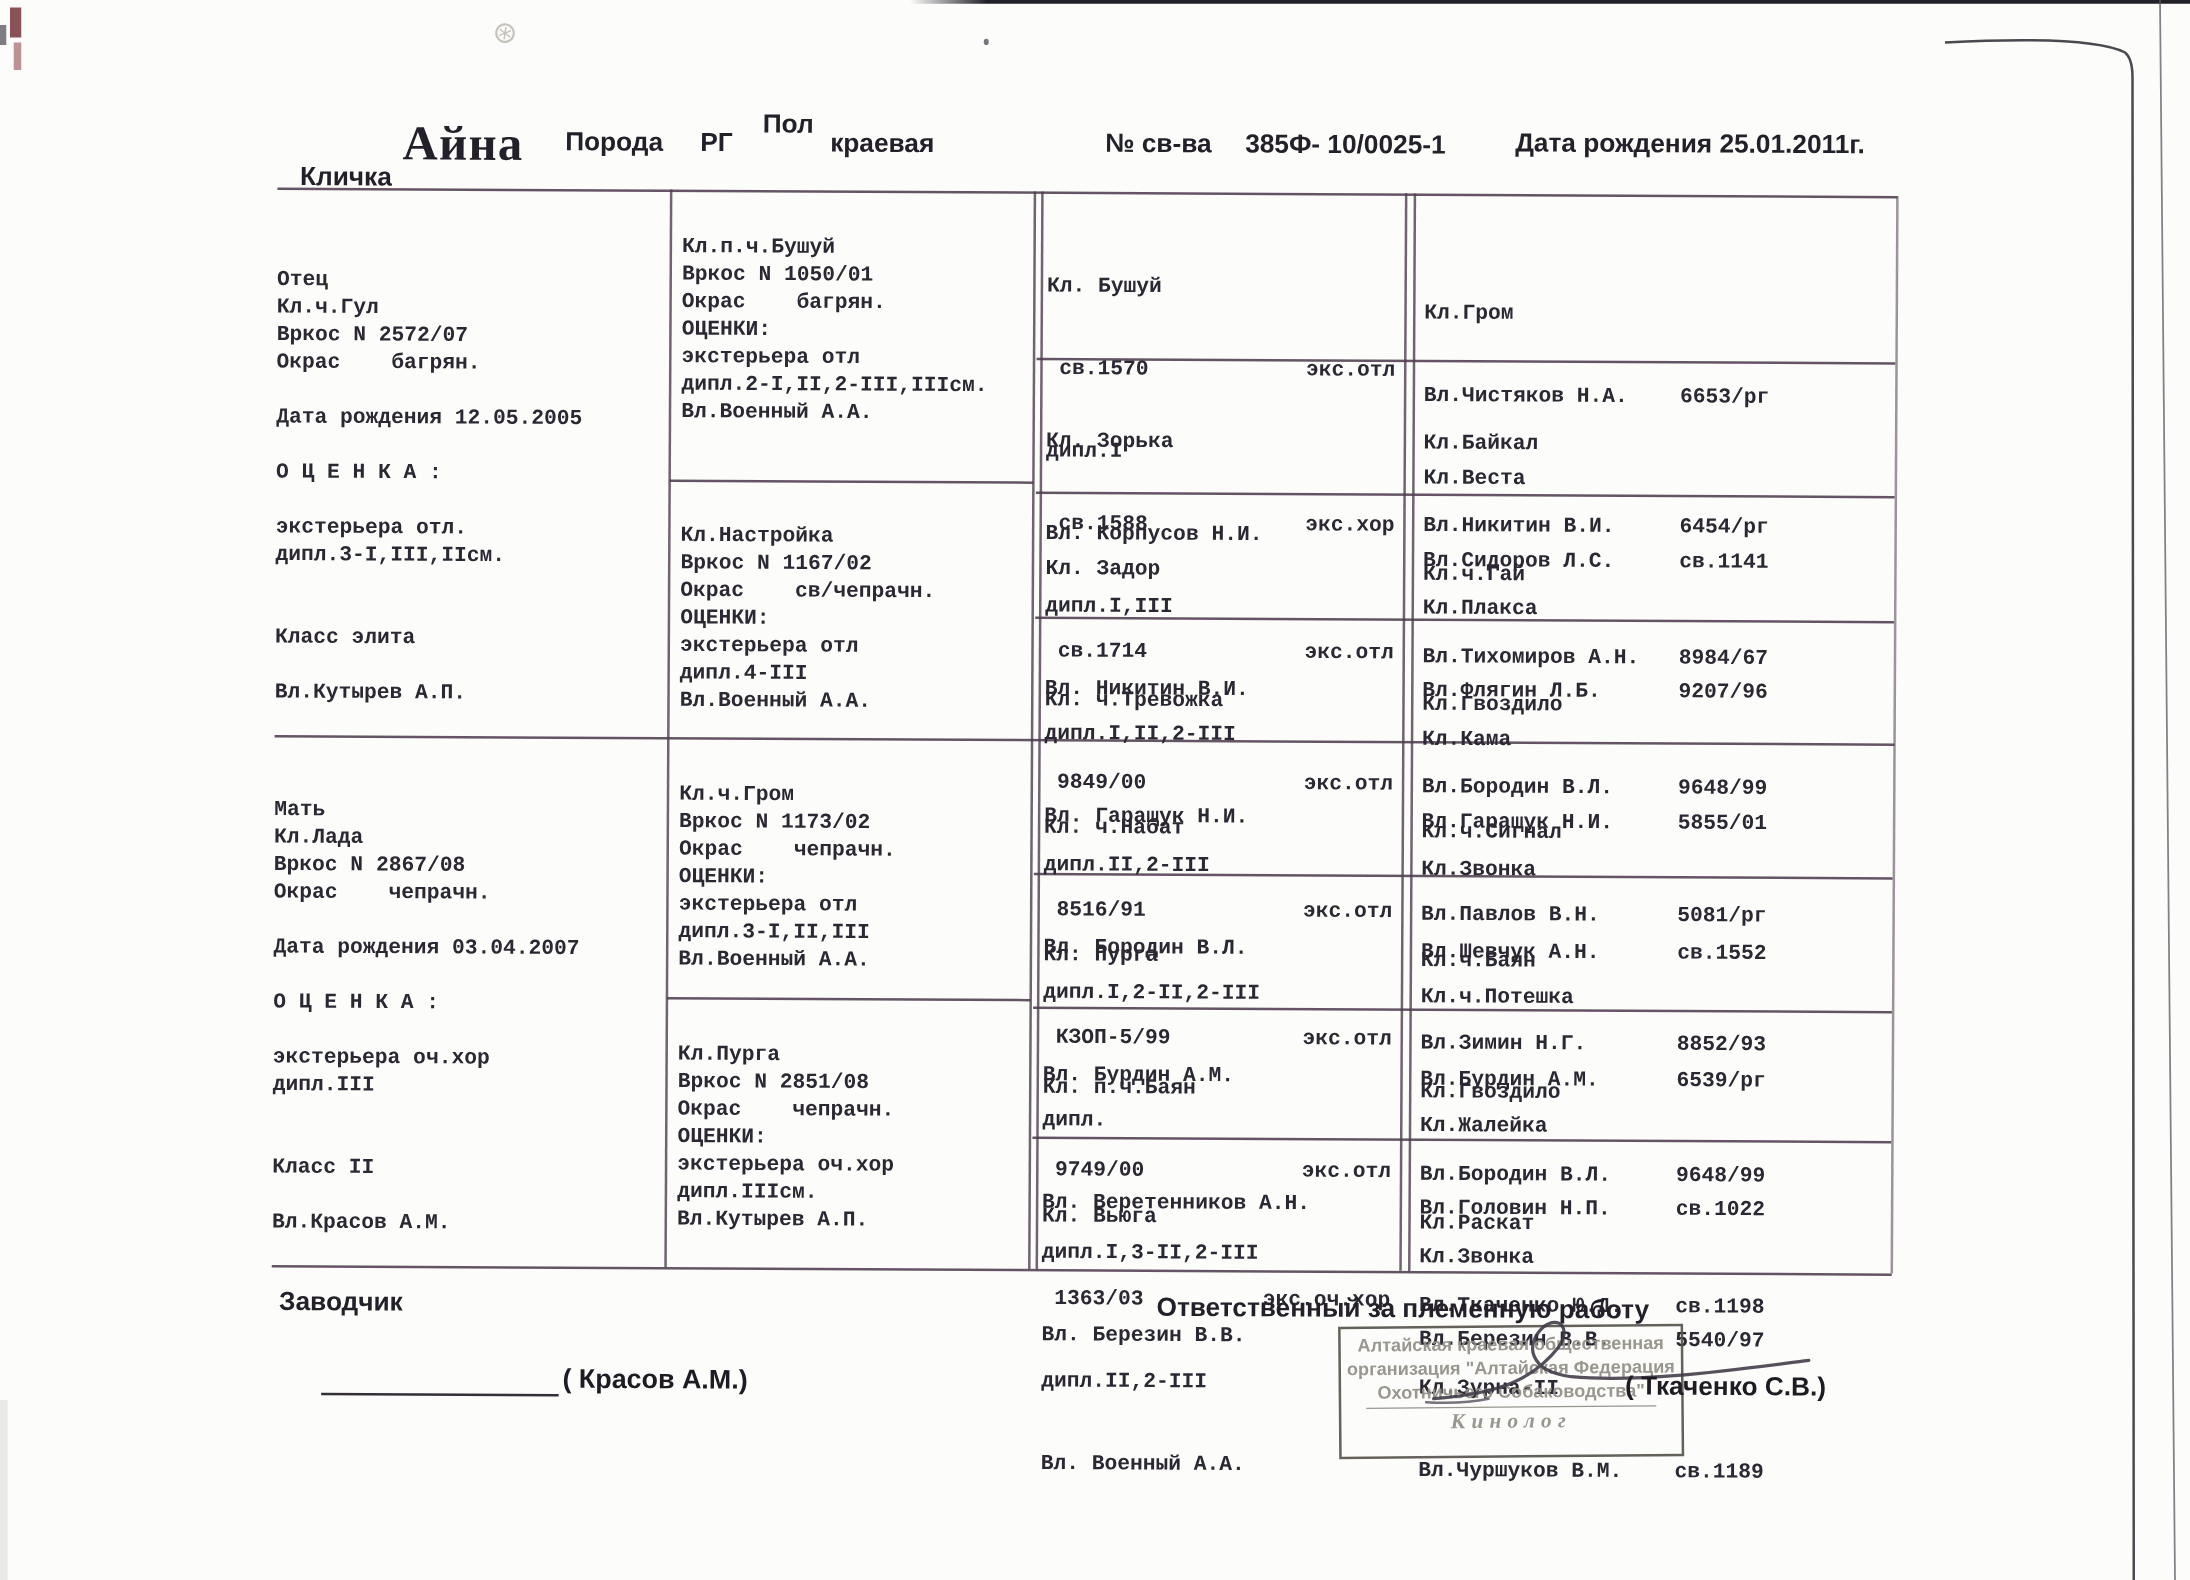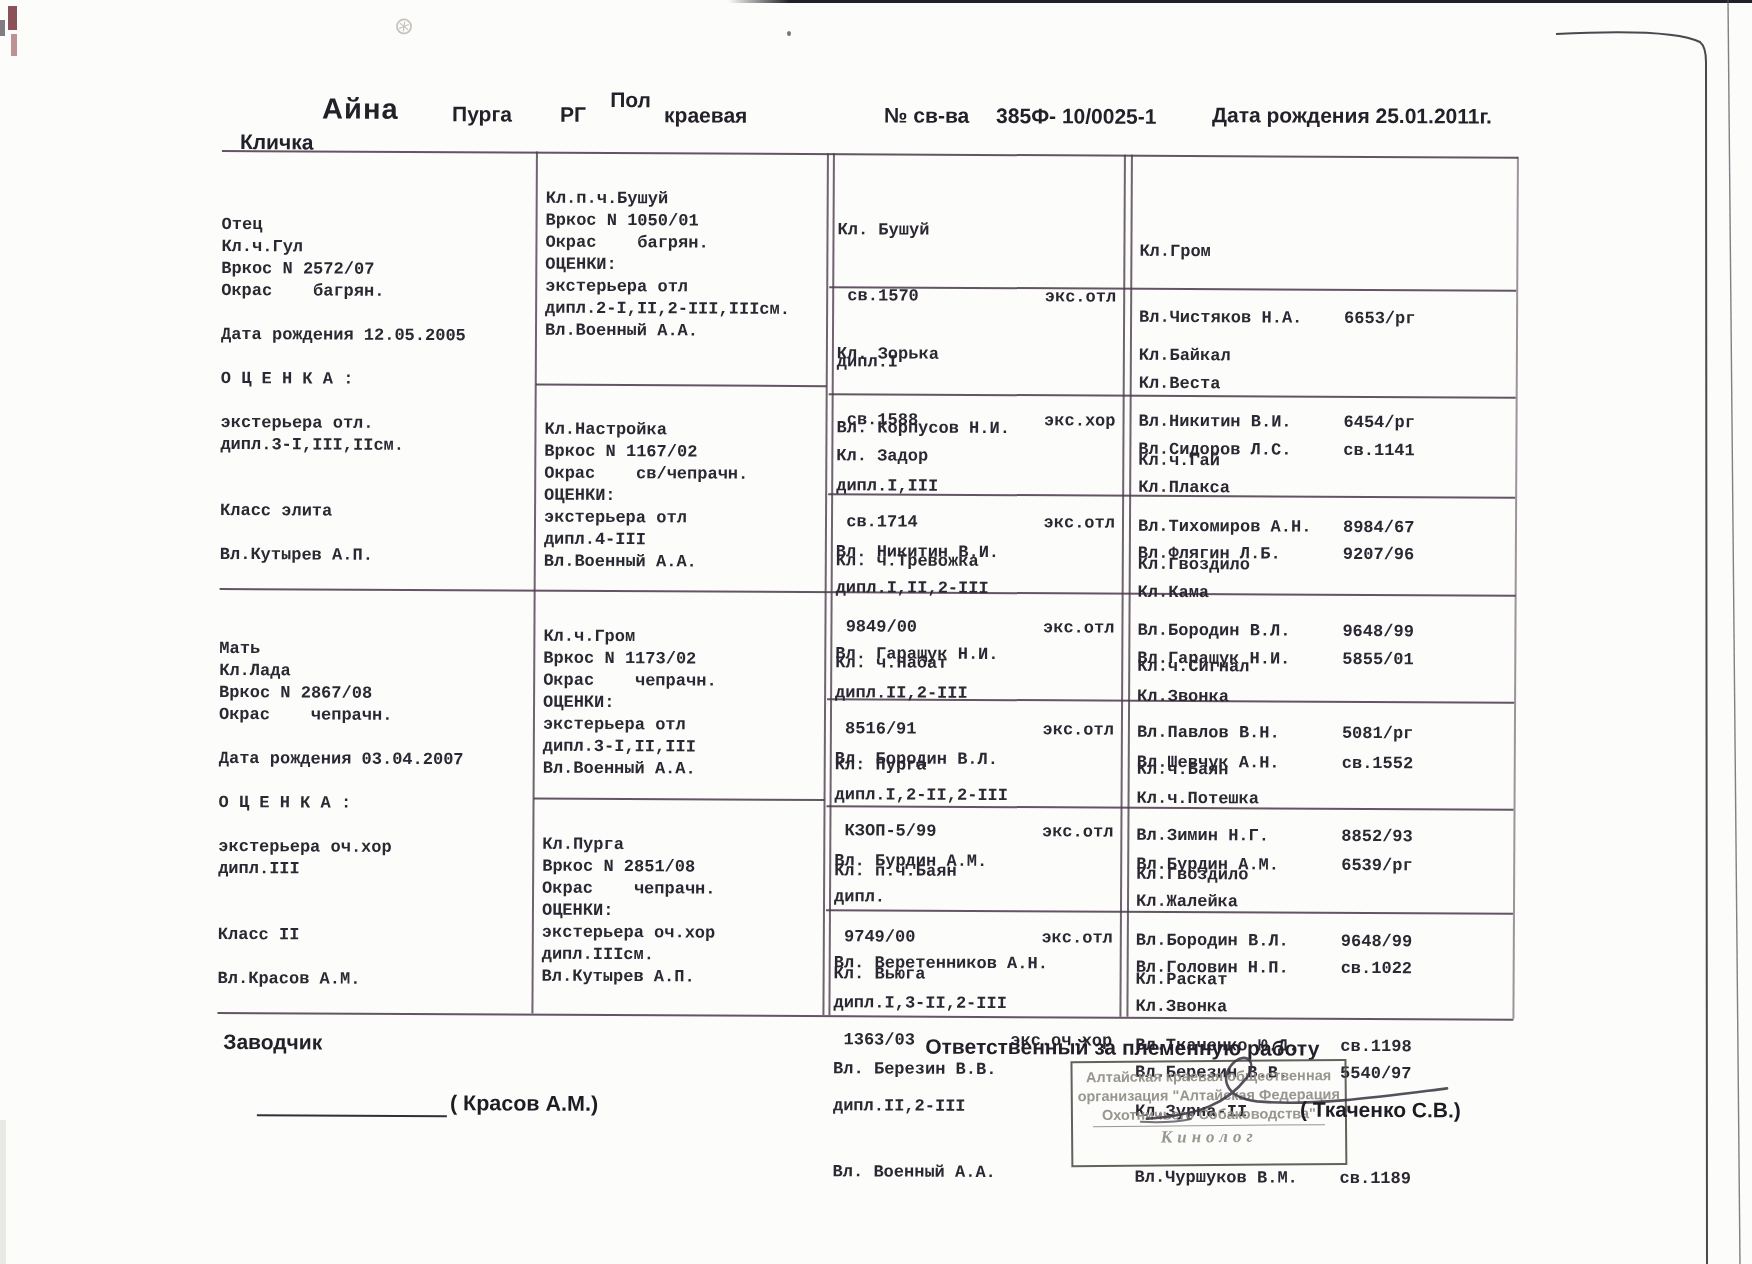--- a/index.html
+++ b/index.html
@@ -6,21 +6,21 @@
   body{
     width:1752px;height:1264px;position:relative;overflow:hidden;
     background:#f7f6f3;
     font-family:"Liberation Sans","DejaVu Sans",sans-serif;
   }
   #scan-paper{position:absolute;inset:0;background:#fcfcfa;}
   
   #doc{position:absolute;inset:0;transform:rotate(0.3deg);transform-origin:230px 140px;}
 
   .hdr{position:absolute;font-weight:700;color:#24202a;font-size:21px;white-space:pre;}
-  .hdr.big{font-size:29px;letter-spacing:1px;}
+  .hdr.big{font-size:39px;letter-spacing:1px;font-family:Liberation Serif, serif;}
 
   .hl{position:absolute;height:1.8px;background:#4e3d4f;opacity:.88;}
   .vl{position:absolute;width:1.6px;background:#4e3d4f;opacity:.8;}
 
   .mono{
     position:absolute;
     font-family:"Liberation Mono","DejaVu Sans Mono",monospace;
     font-weight:700;font-size:17px;line-height:22px;
     color:#2c2833;white-space:pre;letter-spacing:0px;
   }
@@ -60,21 +60,21 @@
 </style>
 </head>
 <body>
 
 <div id="scan-paper"></div>
 
 <div id="doc">
 
   <span class="hdr" style="left:240px;top:101px;margin-top:29px;">Кличка</span>
   <span class="hdr big" style="left:322px;top:92px;">Айна</span>
-  <span class="hdr" style="left:452px;top:101px;">Пурга</span>
+  <span class="hdr" style="left:452px;top:101px;">Порода</span>
   <span class="hdr" style="left:560px;top:101px;">РГ</span>
   <span class="hdr" style="left:610px;top:86px;">Пол</span>
   <span class="hdr" style="left:664px;top:101px;">краевая</span>
   <span class="hdr" style="left:884px;top:100px;">№ св-ва</span>
   <span class="hdr" style="left:996px;top:100px;">385Ф- 10/0025-1</span>
   <span class="hdr" style="left:1212px;top:98px;">Дата рождения 25.01.2011г.</span>
 
   <div class="hl" style="left:222px;top:150px;width:1296px;"></div>
   <div class="hl" style="left:222px;top:588px;width:1296px;"></div>
   <div class="hl" style="left:222px;top:1012px;width:1296px;"></div>

